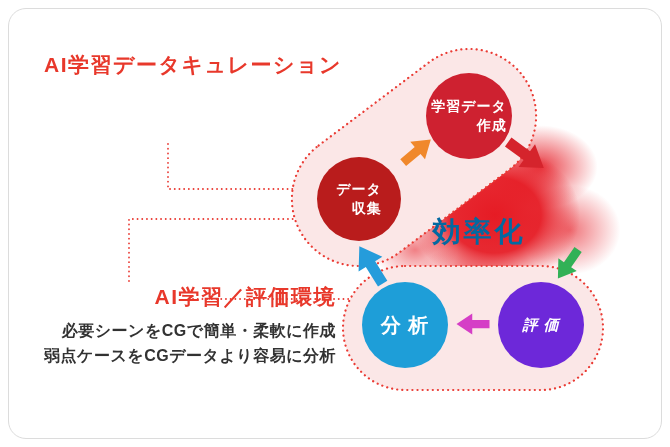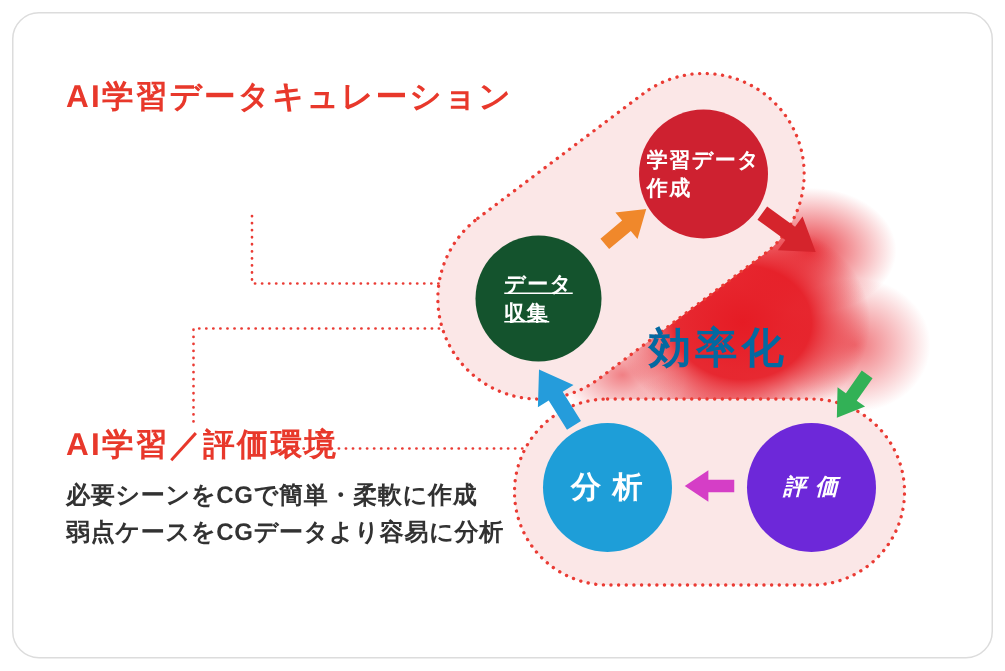--- a/index.html
+++ b/index.html
@@ -17,28 +17,28 @@
     background:
       radial-gradient(115px 95px at 165px 120px, rgba(229,23,32,0.98) 0%, rgba(229,23,32,0.92) 40%, rgba(229,23,32,0) 74%),
       radial-gradient(80px 58px at 210px 72px,  rgba(229,23,32,0.85) 0%, rgba(229,23,32,0) 72%),
       radial-gradient(70px 62px at 240px 135px, rgba(229,23,32,0.60) 0%, rgba(229,23,32,0) 72%),
       radial-gradient(80px 48px at 140px 185px, rgba(229,23,32,0.55) 0%, rgba(229,23,32,0) 72%),
       radial-gradient(58px 42px at 85px 155px,  rgba(229,23,32,0.55) 0%, rgba(229,23,32,0) 72%);
   }
   .overlay{position:absolute;left:0;top:0;width:670px;height:447px;}
   .pill{stroke:#ea3b34;stroke-width:2.2;stroke-dasharray:0.1 5;stroke-linecap:round;}
   .connector{fill:none;stroke:#ea3b34;stroke-width:1.8;stroke-dasharray:0.1 4.6;stroke-linecap:round;stroke-linejoin:round;}
-  .annot{position:absolute;}
+  .annot{position:absolute;text-align:right;}
   .annot-title{font-weight:bold;font-size:21px;letter-spacing:1.5px;line-height:26px;}
   .annot-desc{font-weight:bold;font-size:16px;letter-spacing:0.5px;line-height:22px;margin-top:8px;}
   .annot-desc div{white-space:nowrap;}
   .node{
     position:absolute;border-radius:50%;display:flex;align-items:center;justify-content:center;
     color:#ffffff;font-weight:bold;font-size:14px;line-height:1.35;letter-spacing:1px;
-    text-align:left;white-space:pre-line;
+    text-align:right;white-space:pre-line;
   }
   .node-collection{left:317px;top:157px;width:84px;height:84px;}
   .node-creation{left:426px;top:73px;width:86px;height:86px;}
   .node-training{left:540px;top:152px;width:84px;height:84px;font-size:15px;}
   .node-evaluation{left:498px;top:282px;width:86px;height:86px;font-size:15px;}
   .node-analysis{left:362px;top:282px;width:86px;height:86px;font-size:20px;}
   .center-label{
     position:absolute;left:404px;top:213px;width:150px;text-align:center;
     color:#0369a1;font-weight:bold;font-size:28px;letter-spacing:3px;white-space:nowrap;
   }
@@ -85,21 +85,21 @@
   <div class="annot" style="left:44px;top:284px;">
     <div class="annot-title" style="color: rgb(232, 56, 43);">
       <div>AI学習／評価環境</div>
     </div>
     <div class="annot-desc" style="line-height: 25px; color: rgb(50, 50, 50);">
       <div>必要シーンをCGで簡単・柔軟に作成</div>
       <div>弱点ケースをCGデータより容易に分析</div>
     </div>
   </div>
 
-  <div class="node node-collection" style="background: #14532d; text-decoration: underline;">データ
+  <div class="node node-collection" style="background: #b91c1c;">データ
 収集</div>
   <div class="node node-creation" style="background: rgb(206, 33, 48);">学習データ
 作成</div>
   <div class="node node-evaluation" style="background: #6d28d9; font-style: italic;">評 価</div>
   <div class="node node-analysis" style="background: rgb(30, 158, 216);">分 析</div>
 
   <div class="center-label">効率化</div>
 
 </div>
 

